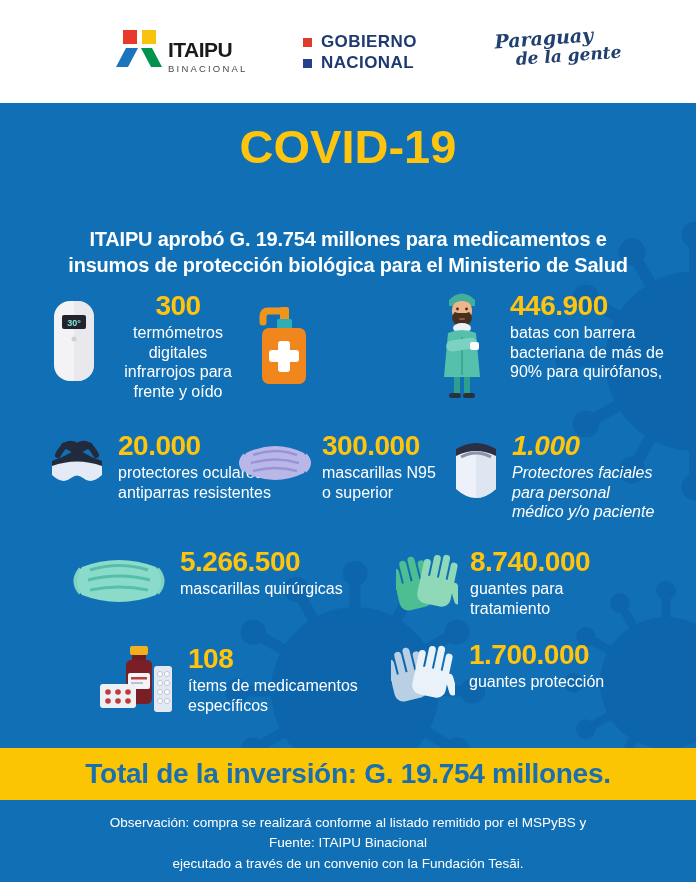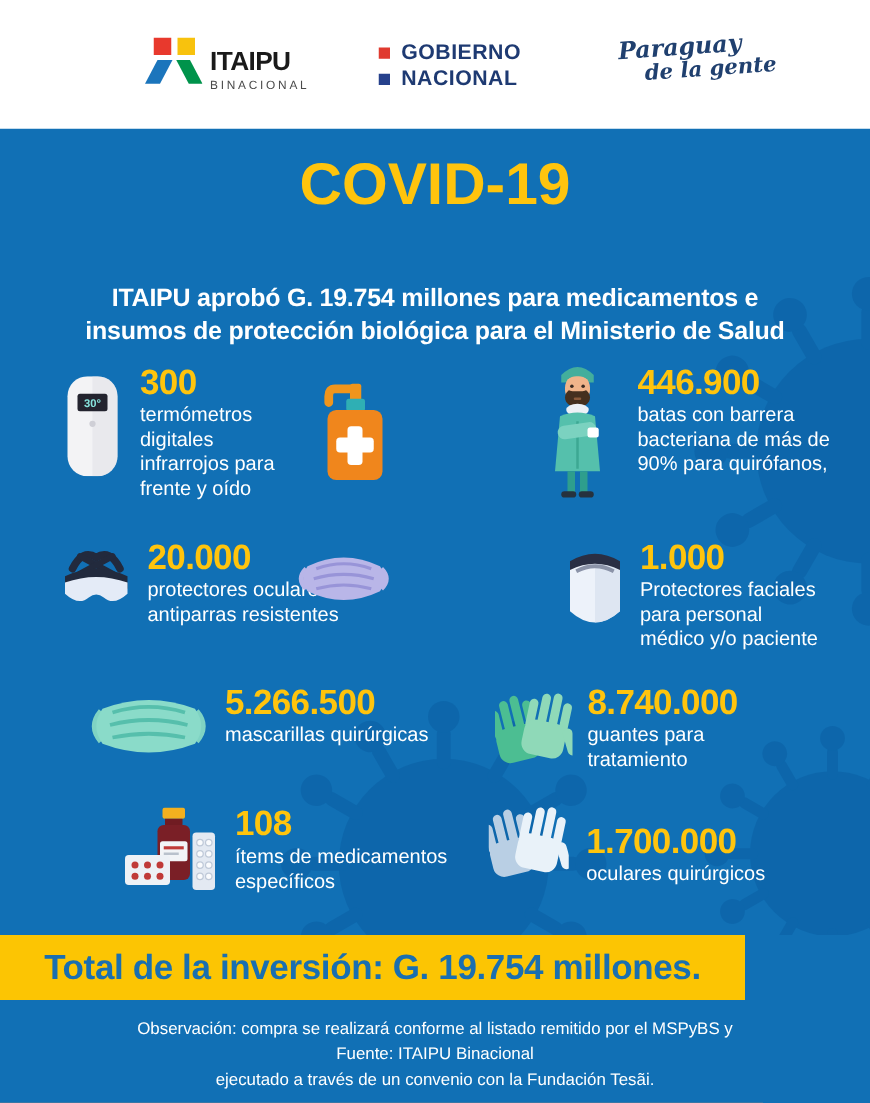--- a/index.html
+++ b/index.html
@@ -40,21 +40,21 @@
          font-size:47px;font-weight:bold;color:var(--yellow);letter-spacing:0px;}
   .subtitle{position:absolute;left:0;top:86px;width:100%;text-align:center;color:#fff;
             font-size:20px;font-weight:bold;line-height:1.32;letter-spacing:-0.2px;margin-top:37px;}
 
   .stat{position:absolute;display:flex;align-items:flex-start;}
   .stat-icon{flex:none;}
   .stat-value{font-size:28px;font-weight:bold;color:var(--yellow);line-height:1.05;letter-spacing:-0.5px;}
   .stat-label{font-size:16px;color:#fff;line-height:1.22;margin-top:3px;}
 
   
-  .banner{position:absolute;left:0;top:748px;width:596px;height:52px;background:var(--banner-yellow);
+  .banner{position:absolute;left:0;top:748px;width:696px;height:52px;background:var(--banner-yellow);
           display:flex;align-items:center;justify-content:center;}
   .banner-text{font-size:28px;font-weight:bold;color:var(--banner-blue);letter-spacing:-0.3px;}
   .footer{position:absolute;left:0;top:800px;width:696px;height:82px;background:var(--blue);
           text-align:center;padding-top:13px;color:#fff;font-size:13.5px;line-height:1.5;}
   .hidden-defs{position:absolute;width:0;height:0;overflow:hidden;}
 </style>
 </head>
 <body>
 
 <svg class="hidden-defs" aria-hidden="true">
@@ -172,21 +172,21 @@
     </div>
 
     <div class="stat" style="left:50px;top:188px;">
       <svg class="stat-icon" width="48" height="80" viewBox="0 0 48 80" style="margin:10px 14px 0 0;">
         <rect x="4" y="0" width="40" height="80" rx="16" fill="#F3F3F5"></rect>
         <path d="M24 0 h4 a16 16 0 0 1 16 16 v48 a16 16 0 0 1 -16 16 h-4 Z" fill="#E0E0E6" opacity="0.55"></path>
         <rect x="12" y="14" width="24" height="14" rx="2" fill="#23232E"></rect>
         <text x="24" y="24.5" text-anchor="middle" font-size="9" font-weight="bold" fill="#86E3DC">30°</text>
         <circle cx="24" cy="38" r="2.5" fill="#CFCFD6"></circle>
       </svg>
-      <div class="stat-text" style="width:132px;">
+      <div class="stat-text" style="width:132px;text-align:center;">
         <div class="stat-value">300</div>
         <div class="stat-label">termómetros digitales infrarrojos para frente y oído</div>
       </div>
     </div>
 
     <div class="stat" style="left:256px;top:188px;">
       <svg class="stat-icon" width="56" height="88" viewBox="0 0 56 88" style="margin:8px 12px 0 0;">
         <rect x="24" y="8" width="9" height="14" rx="2" fill="#F0951C"></rect>
         <path d="M28 12 H12 Q7 12 7 18 V23" stroke="#F0951C" stroke-width="7" fill="none" stroke-linecap="round"></path>
         <rect x="21" y="20" width="15" height="10" rx="2" fill="#2FAFB4"></rect>
@@ -237,30 +237,34 @@
 
     <div class="stat" style="left:236px;top:328px;">
       <svg class="stat-icon" width="78" height="50" viewBox="0 0 78 50" style="margin:8px 8px 0 0;">
         <path d="M9 16 Q1 24 9 32" stroke="#B9B6E8" stroke-width="4" fill="none"></path>
         <path d="M69 16 Q77 24 69 32" stroke="#B9B6E8" stroke-width="4" fill="none"></path>
         <path d="M10 14 Q39 0 68 14 Q75 24 68 34 Q39 48 10 34 Q3 24 10 14 Z" fill="#B9B6E8"></path>
         <path d="M17 16 Q39 8 61 16" stroke="#9894D8" stroke-width="2.5" fill="none"></path>
         <path d="M15 24 Q39 17 63 24" stroke="#9894D8" stroke-width="2.5" fill="none"></path>
         <path d="M17 32 Q39 26 61 32" stroke="#9894D8" stroke-width="2.5" fill="none"></path>
       </svg>
+      <div class="stat-text" style="width:125px;">
+        <div class="stat-value">300.000</div>
+        <div class="stat-label">mascarillas N95 o superior</div>
+      </div>
     </div>
 
     <div class="stat" style="left:450px;top:328px;">
       <svg class="stat-icon" width="52" height="66" viewBox="0 0 52 66" style="margin:4px 10px 0 0;">
         <path d="M6 20 Q26 10 46 20 L46 54 Q36 63 26 63 Q16 63 6 54 Z" fill="#EDF2FA"></path>
         <path d="M26 14 L26 63 Q36 63 46 54 L46 20 Q36 13 26 14 Z" fill="#D9E2F0" opacity="0.8"></path>
         <path d="M6 14 Q26 2 46 14 L46 21 Q26 11 6 21 Z" fill="#2A2F44"></path>
         <path d="M11 22 Q26 14 41 22" stroke="#8B93A8" stroke-width="3" fill="none"></path>
       </svg>
-      <div class="stat-text" style="width:150px;">
+      <div class="stat-text" style="width:150px;font-style:italic;">
         <div class="stat-value">1.000</div>
         <div class="stat-label">Protectores faciales para personal médico y/o paciente</div>
       </div>
     </div>
 
     <div class="stat" style="left:70px;top:444px;">
       <svg class="stat-icon" width="98" height="56" viewBox="0 0 98 56" style="margin:6px 12px 0 0;">
         <path d="M11 16 Q1 28 11 40" stroke="#7FD3C3" stroke-width="5" fill="none"></path>
         <path d="M87 16 Q97 28 87 40" stroke="#7FD3C3" stroke-width="5" fill="none"></path>
         <path d="M12 14 Q49 0 86 14 Q96 28 86 42 Q49 56 12 42 Q2 28 12 14 Z" fill="#8ADBC9"></path>
@@ -309,28 +313,28 @@
         <circle cx="8" cy="55" r="2.8" fill="#C03A38"></circle>
           <circle cx="18" cy="55" r="2.8" fill="#C03A38"></circle>
           <circle cx="28" cy="55" r="2.8" fill="#C03A38"></circle>
       </svg>
       <div class="stat-text" style="width:200px;">
         <div class="stat-value">108</div>
         <div class="stat-label">ítems de medicamentos específicos</div>
       </div>
     </div>
 
-    <div class="stat" style="left:391px;top:537px;align-items:flex-end;">
+    <div class="stat" style="left:391px;top:537px;">
       <svg class="stat-icon" width="64" height="70" viewBox="0 0 64 70" style="margin:0 14px 0 0;">
         <use href="#hand" fill="#B9CFE4" transform="translate(-2,6) rotate(-14 20 40)"></use>
         <use href="#hand" fill="#E9F2F9" transform="translate(18,2) rotate(12 20 40)"></use>
       </svg>
       <div class="stat-text" style="width:200px;">
         <div class="stat-value">1.700.000</div>
-        <div class="stat-label">oculares quirúrgicos</div>
+        <div class="stat-label">guantes protección</div>
       </div>
     </div>
   </div>
 
   <div class="banner">
     <div class="banner-text">Total de la inversión: G. 19.754 millones.</div>
   </div>
 
   <div class="footer">
     <div>Observación: compra se realizará conforme al listado remitido por el MSPyBS y</div>

